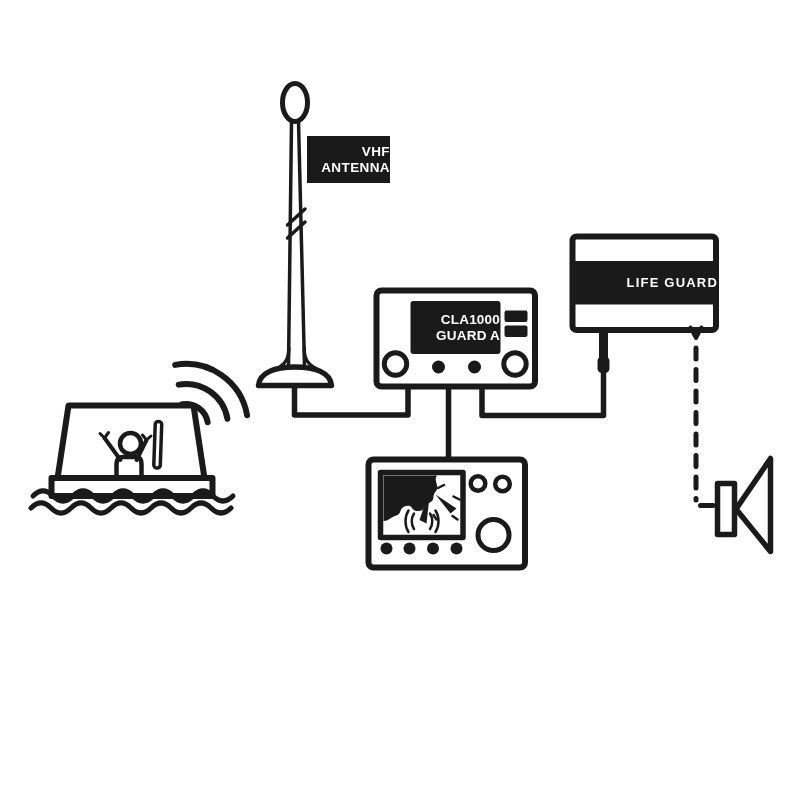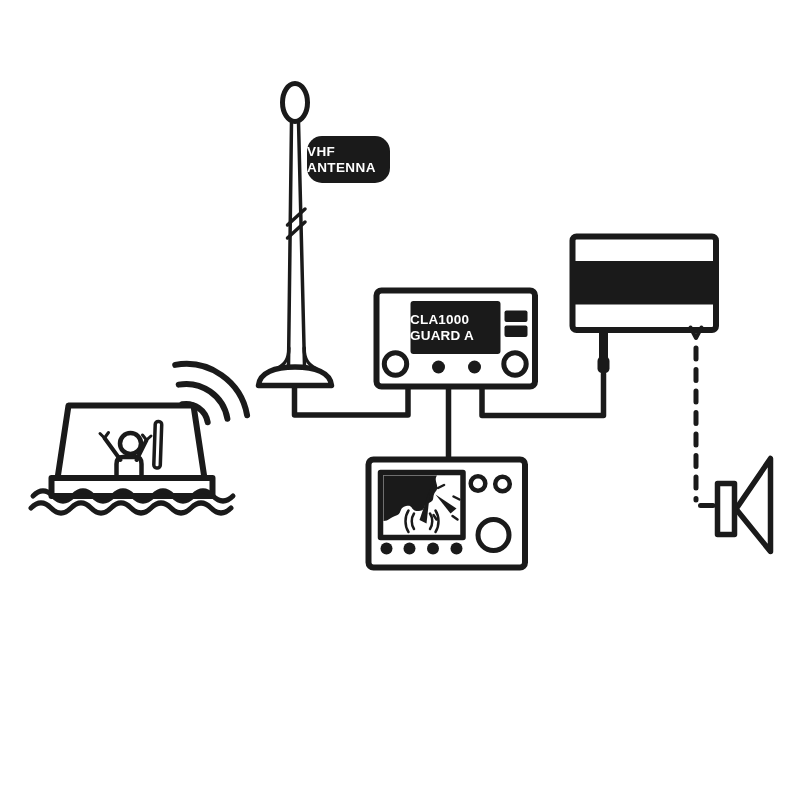--- a/index.html
+++ b/index.html
@@ -2,22 +2,22 @@
 <html><head>
 <meta charset="utf-8">
 <style>
   html,body{margin:0;padding:0;background:#ffffff;}
   .canvas{
     position:relative;width:800px;height:800px;background:#ffffff;overflow:hidden;
     font-family:"Liberation Sans", sans-serif;
   }
   .canvas svg{position:absolute;left:0;top:0;}
   .plate{
-    position:absolute;display:flex;flex-direction:column;align-items:flex-start;justify-content:center;
-    color:#ffffff;font-weight:700;text-align:center;line-height:1.18;border-radius:15px;
+    position:absolute;display:flex;flex-direction:column;align-items:flex-end;justify-content:center;
+    color:#ffffff;font-weight:700;text-align:center;line-height:1.18;
   }
   .plate-vhf{left:307px;top:136px;width:83px;height:47px;background:#1a1a1a;font-size:13.5px;letter-spacing:.4px;}
   .plate-cla{left:410px;top:301px;width:90px;height:53px;background:transparent;font-size:13.5px;letter-spacing:.2px;}
   .plate-lifeguard{left:571px;top:261px;width:147px;height:43px;background:transparent;font-size:13px;letter-spacing:1.2px;}
 </style>
 </head>
 <body>
 
 <div class="canvas">
 
@@ -130,14 +130,17 @@
   <div class="plate plate-vhf">
     <span>VHF</span>
     <span>ANTENNA</span>
   </div>
 
   <div class="plate plate-cla">
     <span>CLA1000</span>
     <span>GUARD A</span>
   </div>
 
+  <div class="plate plate-lifeguard">
+    <span>LIFE GUARD</span>
+  </div>
 
 </div>
 
 </body></html>

